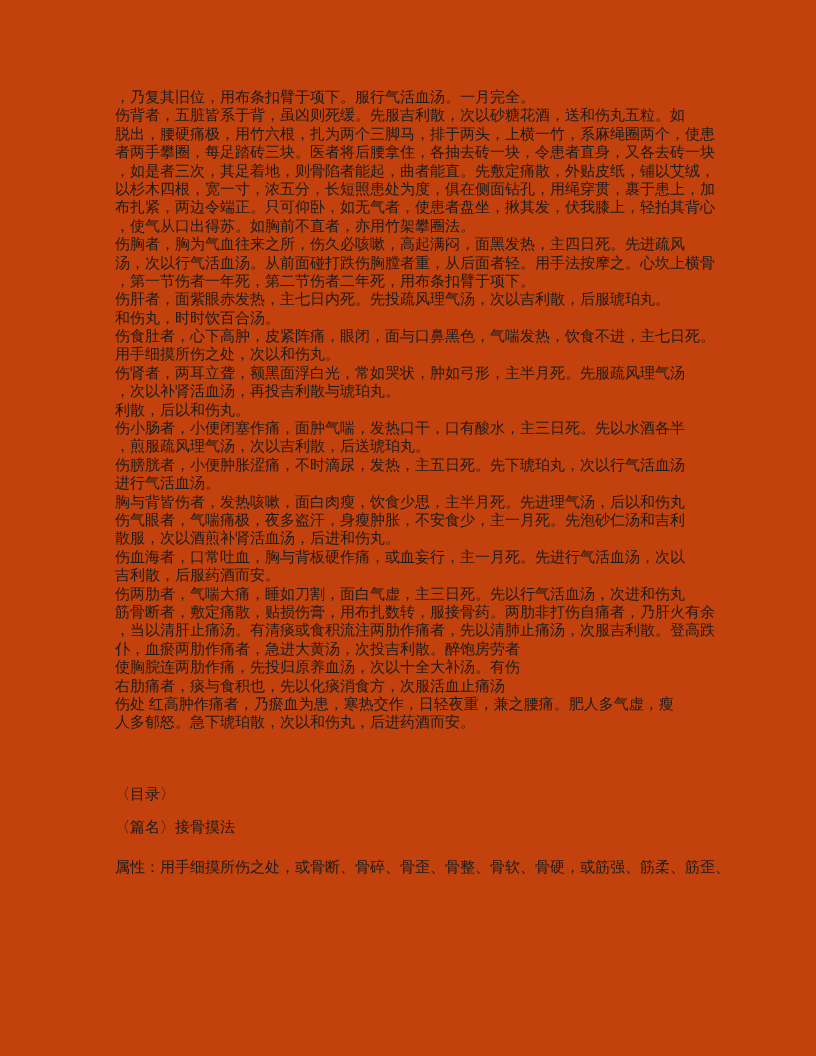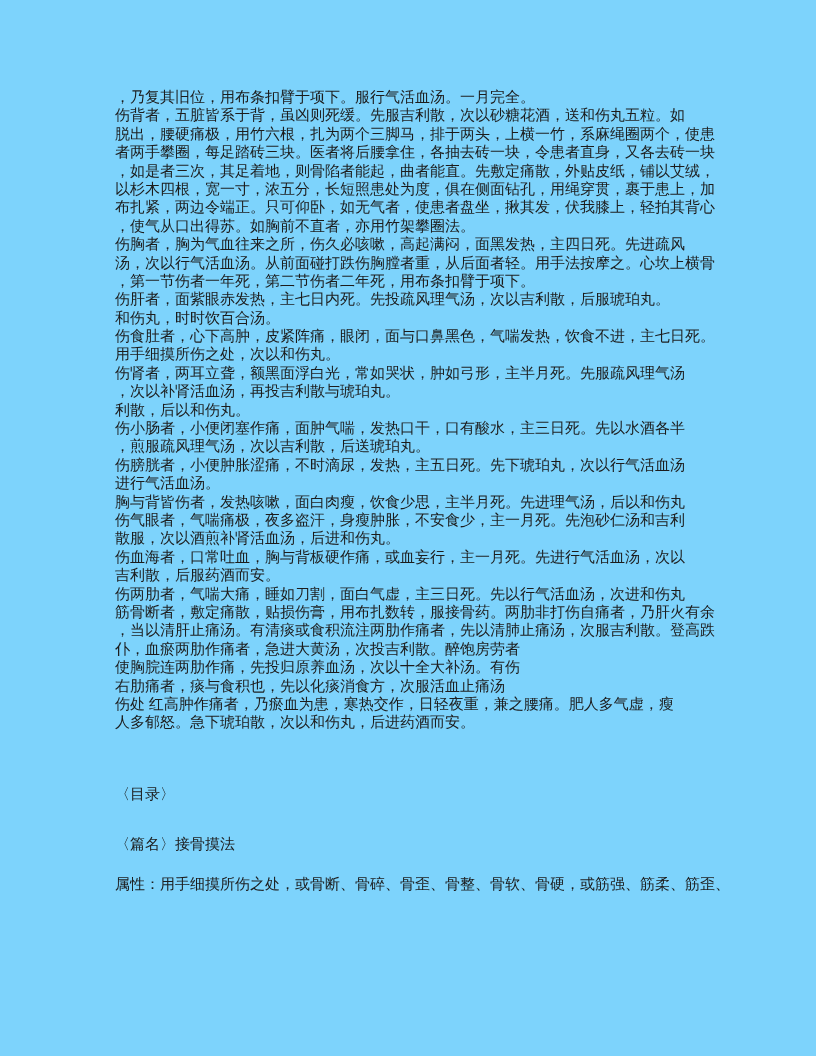--- a/index.html
+++ b/index.html
@@ -12,40 +12,40 @@
     height: 1056px;
     position: relative;
     overflow: hidden;
     font-family: "Liberation Serif", "DejaVu Serif", serif;
   }
   .page {
     position: absolute;
     left: 0; top: 0;
     width: 816px;
     height: 1056px;
-    background: #7dd3fc;
+    background: #c2410c;
   }
   .text-col {
     position: absolute;
     left: 115px;
     top: 88px;
     width: 640px;
     color: #1c1c1c;
     font-size: 15px;
     line-height: 18.4px;
   }
   .text-line {
     white-space: pre;
     height: 18.4px;
   }
   .toc-line {
     margin-top: 53px;
   }
   .section-line {
-    margin-top: 32px;
+    margin-top: 15px;
   }
   .attribute-line {
     margin-top: 24px;
     font-family: Liberation Mono, monospace;
   }
 </style>
 </head>
 <body>
 
 <div class="page">

